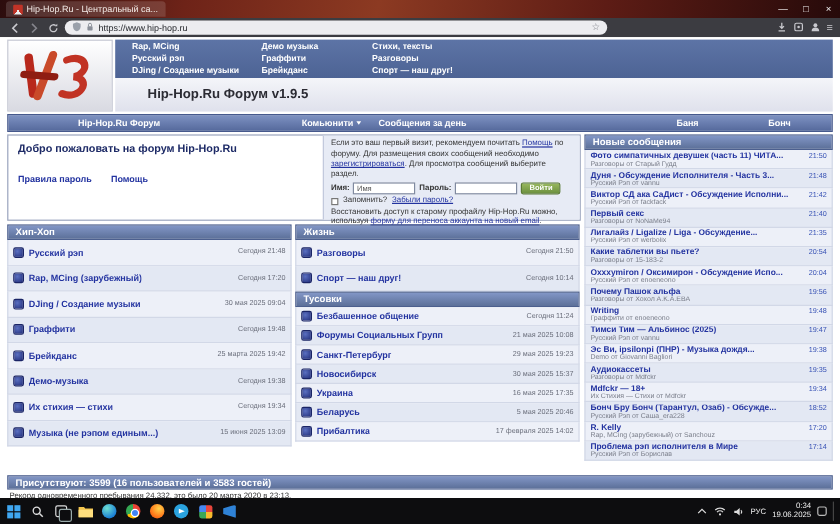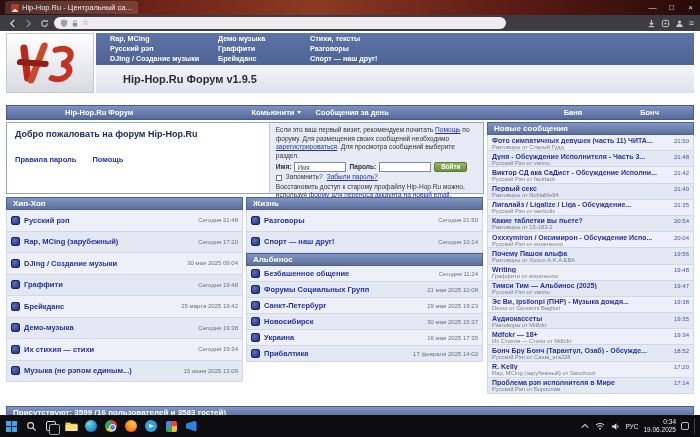--- a/index.html
+++ b/index.html
@@ -33,21 +33,21 @@
   .logo-box { position:absolute; left:0; top:0; width:88px; height:60px;
     background:linear-gradient(180deg,#ffffff,#d9dae2); border:1px solid #c6c9d4;
     display:flex; align-items:center; justify-content:center; }
   .links-bar { margin-left:90px; height:32px; background:linear-gradient(180deg,#5d74a6,#4d6394);
     display:grid; grid-template-columns:108px 92px 150px; grid-auto-rows:10px; align-content:center; padding-left:14px; }
   .hlink { color:#fff; font-size:7.2px; font-weight:bold; white-space:nowrap; cursor:pointer; }
   .title-strip { margin-left:90px; height:28px; background:linear-gradient(180deg,#f4f5f9,#dfe1ec);
     display:flex; align-items:center; padding-left:27px; }
   .site-title { font-size:11px; font-weight:bold; color:#2b2b33; }
 
-  .navbar { margin-top:12px; height:15px; border:1px solid #46598c;
+  .navbar { margin-top:2px; height:15px; border:1px solid #46598c;
     background:linear-gradient(180deg,#7e92c2,#55699c);
     display:flex; align-items:center; font-size:7.5px; color:#fff; font-weight:bold; }
   .nb { white-space:nowrap; cursor:pointer; display:flex; align-items:center; }
   .nb-forum { margin-left:58px; }
   .nb-comm  { margin-left:118px; }
   .nb-daily { margin-left:14px; }
   .nb-banya { margin-left:auto; }
   .nb-search{ margin-left:58px; margin-right:34px; }
   .caret { width:0; height:0; border-left:2.5px solid transparent; border-right:2.5px solid transparent;
     border-top:3px solid #fff; display:inline-block; margin-left:3px; }
@@ -176,20 +176,21 @@
         <svg width="8" height="9" viewBox="0 0 10 11">
             <path d="M5 0.5l4 1.5v3c0 2.8-2 4.4-4 5-2-.6-4-2.2-4-5v-3z" fill="#9aa0aa"></path>
           </svg>
       </span>
       <span>
         <svg width="8" height="9" viewBox="0 0 10 11">
             <rect x="2.3" y="4.8" width="5.4" height="4.4" rx="0.8" fill="#8a8f99"></rect>
             <path d="M3.4 4.8 V3.2 a1.6 1.6 0 0 1 3.2 0 V4.8" stroke="#8a8f99" stroke-width="1" fill="none"></path>
           </svg>
       </span>
+      <span class="url">https://www.hip-hop.ru</span>
       <span class="star">☆</span>
     </div>
     <div class="tool-right">
       <span>
         <svg width="9" height="9" viewBox="0 0 10 10">
             <path d="M5 1v5M3 4.2 5 6.3 7 4.2" stroke="#c9c9ce" stroke-width="1.2" fill="none"></path>
             <path d="M2 8.5h6" stroke="#c9c9ce" stroke-width="1.2"></path>
           </svg>
       </span>
       <span>
@@ -350,21 +351,21 @@
                   <span class="forum-name">Разговоры</span>
                   <span class="forum-time">Сегодня 21:50</span>
                 </div>
 
                 <div>
                   <span class="forum-icon"></span>
                   <span class="forum-name">Спорт — наш друг!</span>
                   <span class="forum-time">Сегодня 10:14</span>
                 </div>
               </div>
-            <div class="cat-bar">Альбинос</div>
+            <div class="cat-bar">Тусовки</div>
             <div class="rows rows-short">
 
                 <div>
                   <span class="forum-icon"></span>
                   <span class="forum-name">Безбашенное общение</span>
                   <span class="forum-time">Сегодня 11:24</span>
                 </div>
 
                 <div>
                   <span class="forum-icon"></span>
@@ -383,20 +384,25 @@
                   <span class="forum-name">Новосибирск</span>
                   <span class="forum-time">30 мая 2025 15:37</span>
                 </div>
 
                 <div>
                   <span class="forum-icon"></span>
                   <span class="forum-name">Украина</span>
                   <span class="forum-time">16 мая 2025 17:35</span>
                 </div>
 
+                <div>
+                  <span class="forum-icon"></span>
+                  <span class="forum-name">Беларусь</span>
+                  <span class="forum-time">5 мая 2025 20:46</span>
+                </div>
 
 
                 <div>
                   <span class="forum-icon"></span>
                   <span class="forum-name">Прибалтика</span>
                   <span class="forum-time">17 февраля 2025 14:02</span>
                 </div>
               </div>
           </div>
         </div>

